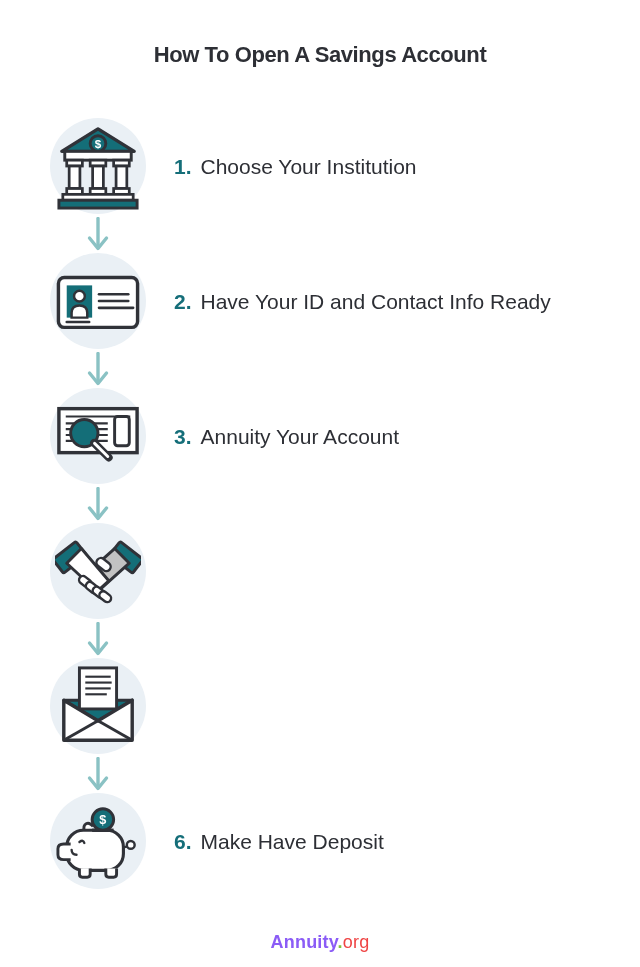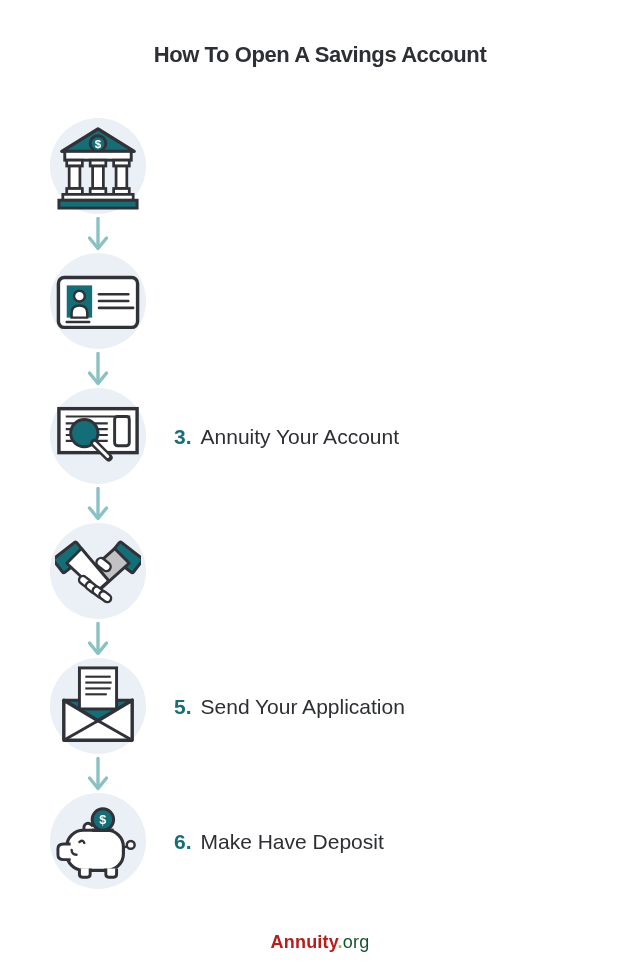--- a/index.html
+++ b/index.html
@@ -20,23 +20,23 @@
   }
   .icon-circle {
     position:absolute; left:0; top:0; width:96px; height:96px;
     border-radius:50%; background:#eaf0f5;
   }
   .icon { position:relative; width:86px; height:86px; display:block; }
   .arrow-row { height:34px; margin:2px 0 2px 50px; width:96px; display:flex; justify-content:center; }
   .step-text { margin-left:28px; font-size:21px; color:#2d2f35; white-space:nowrap; }
   .step-num { color:#156e79; font-weight:bold; margin-right:9px; }
   .footer { text-align:center; margin-top:42px; font-size:18px; letter-spacing:0.2px; }
-  .brand { font-weight:bold; color:#b91c1c; }
+  .brand { font-weight:bold; color:#8b5cf6; }
   .brand-dot { font-weight:bold; color:#82c341; }
-  .brand-suffix { color:#14532d; }
+  .brand-suffix { color:#ef4444; }
   svg text { font-family:"Liberation Sans", sans-serif; }
 </style>
 </head>
 <body>
 
 <div class="page">
 
   <div class="title">How To Open A Savings Account</div>
 
   <div class="steps">
@@ -57,20 +57,23 @@
               <rect x="38.5" y="43" width="11" height="23"></rect>
               <rect x="36" y="66" width="16" height="6"></rect>
             <rect x="60" y="37" width="16" height="6"></rect>
               <rect x="62.5" y="43" width="11" height="23"></rect>
               <rect x="60" y="66" width="16" height="6"></rect>
           </g>
           <rect x="8" y="72" width="72" height="6" fill="#ffffff" stroke="#303238" stroke-width="2.8"></rect>
           <rect x="4" y="78" width="80" height="8" fill="#146e78" stroke="#303238" stroke-width="3"></rect>
         </svg>
       </div>
+      <div class="step-text">
+        <span class="step-num">1.</span><span class="step-label">Choose Your Institution</span>
+      </div>
     </div>
 
     <div class="arrow-row">
       <svg width="28" height="34" viewBox="0 0 28 34">
         <line x1="14" y1="1.5" x2="14" y2="28" stroke="#8ac2c4" stroke-width="3.4" stroke-linecap="round"></line>
         <polyline points="5.5,21 14,31.5 22.5,21" fill="none" stroke="#8ac2c4" stroke-width="3.4" stroke-linecap="round" stroke-linejoin="round"></polyline>
       </svg>
     </div>
 
     <div class="step-row">
@@ -81,20 +84,23 @@
           <rect x="12" y="27" width="26" height="33" fill="#146e78"></rect>
           <circle cx="25" cy="38" r="5.5" fill="#ffffff" stroke="#303238" stroke-width="2.5"></circle>
           <path d="M17,60 L17,55 Q17,47.5 25,47.5 Q33,47.5 33,55 L33,60 Z" fill="#ffffff" stroke="#303238" stroke-width="2.5"></path>
           <g stroke="#303238" stroke-width="2.6" stroke-linecap="round">
             <line x1="45" y1="36" x2="75" y2="36"></line>
             <line x1="45" y1="43" x2="75" y2="43"></line>
             <line x1="45" y1="50" x2="80" y2="50"></line>
             <line x1="12" y1="64.5" x2="35" y2="64.5"></line>
           </g>
         </svg>
+      </div>
+      <div class="step-text">
+        <span class="step-num">2.</span><span class="step-label">Have Your ID and Contact Info Ready</span>
       </div>
     </div>
 
     <div class="arrow-row">
       <svg width="28" height="34" viewBox="0 0 28 34">
         <line x1="14" y1="1.5" x2="14" y2="28" stroke="#8ac2c4" stroke-width="3.4" stroke-linecap="round"></line>
         <polyline points="5.5,21 14,31.5 22.5,21" fill="none" stroke="#8ac2c4" stroke-width="3.4" stroke-linecap="round" stroke-linejoin="round"></polyline>
       </svg>
     </div>
 
@@ -163,23 +169,20 @@
           <g stroke="#303238" stroke-width="2.2">
             <line x1="31" y1="13" x2="57" y2="13"></line>
             <line x1="31" y1="19" x2="58" y2="19"></line>
             <line x1="31" y1="25" x2="57" y2="25"></line>
             <line x1="31" y1="31" x2="53" y2="31"></line>
           </g>
           <polygon points="9,37 44,58 79,37 79,78 9,78" fill="#ffffff" stroke="#303238" stroke-width="3.5" stroke-linejoin="round"></polygon>
           <line x1="9" y1="78" x2="44" y2="58" stroke="#303238" stroke-width="3"></line>
           <line x1="79" y1="78" x2="44" y2="58" stroke="#303238" stroke-width="3"></line>
         </svg>
-      </div>
-      <div class="step-text">
-        <span class="step-num">5.</span><span class="step-label">Send Your Application</span>
       </div>
     </div>
 
     <div class="arrow-row">
       <svg width="28" height="34" viewBox="0 0 28 34">
         <line x1="14" y1="1.5" x2="14" y2="28" stroke="#8ac2c4" stroke-width="3.4" stroke-linecap="round"></line>
         <polyline points="5.5,21 14,31.5 22.5,21" fill="none" stroke="#8ac2c4" stroke-width="3.4" stroke-linecap="round" stroke-linejoin="round"></polyline>
       </svg>
     </div>
 

